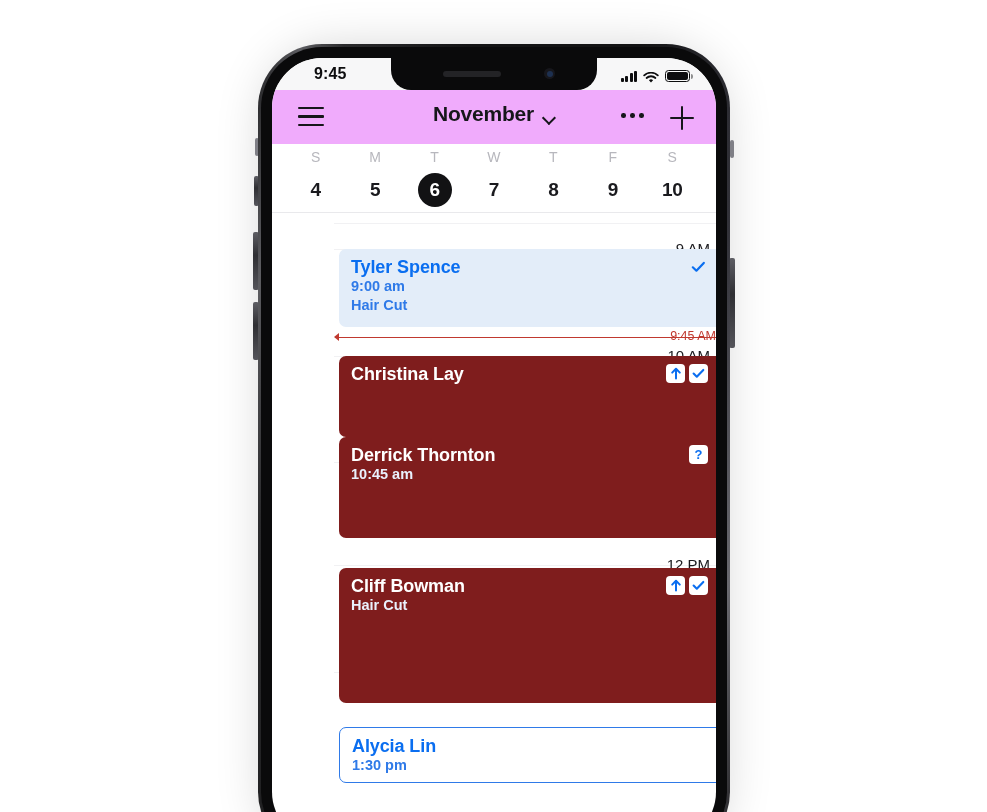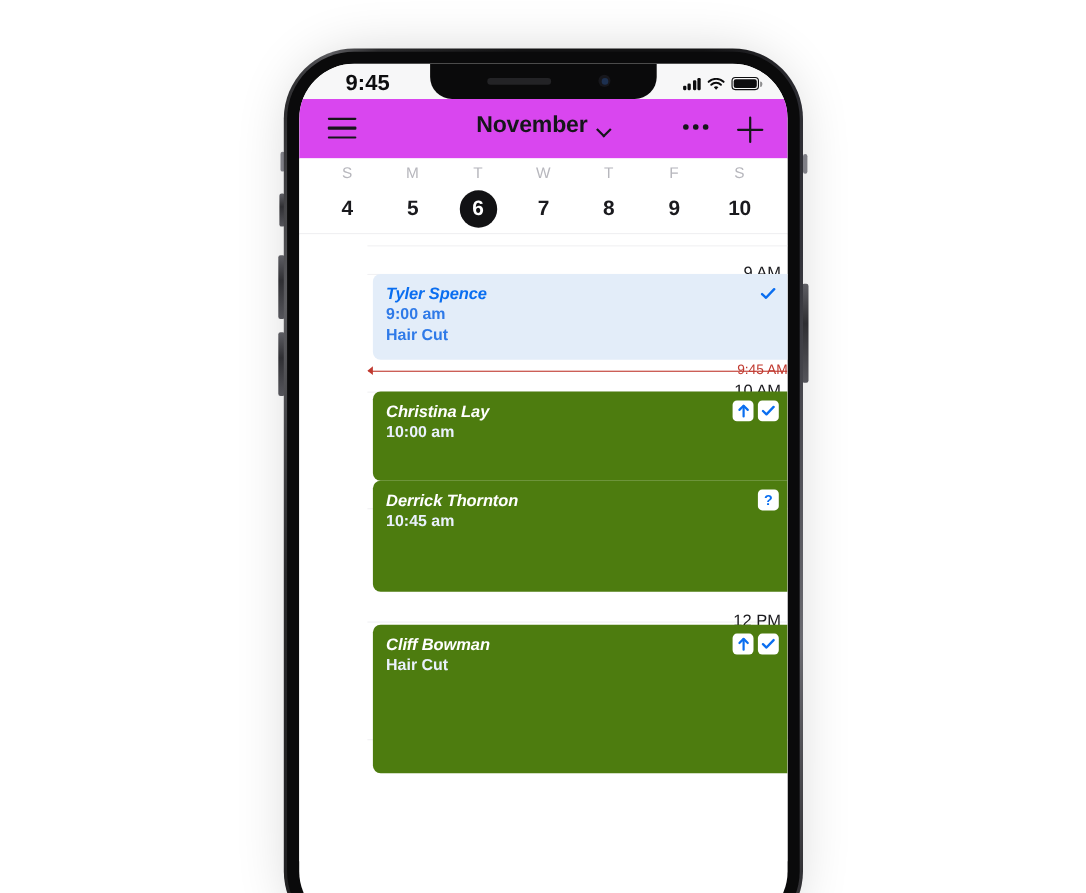--- a/index.html
+++ b/index.html
@@ -127,21 +127,21 @@
   
   .status-bar {
     position: relative;
     height: 32px;
     background: #f7f7f8;
     z-index: 30;
   }
   .status-time {
     position: absolute;
     left: 42px; top: 7px;
-    font-size: 20px;
+    font-size: 16px;
     font-weight: bold;
     color: #0d0d0f;
     letter-spacing: .1px;
   }
   .status-right {
     position: absolute;
     right: 26px; top: 8px;
     display: flex;
     align-items: flex-end;
     gap: 6px;
@@ -176,21 +176,21 @@
     width: 2px; height: 5px;
     background: #0d0d0f;
     opacity: .45;
     border-radius: 0 2px 2px 0;
   }
 
   
   .toolbar {
     position: relative;
     height: 54px;
-    background: #d946ef;
+    background: #f0abfc;
   }
   .hamburger {
     position: absolute;
     left: 26px; top: 17px;
     width: 26px; height: 19px;
     display: flex; flex-direction: column; justify-content: space-between;
     cursor: pointer;
   }
   .hamburger span {
     display: block; height: 2.4px; width: 100%;
@@ -353,33 +353,32 @@
   .event {
     position: absolute;
     left: 67px;
     right: -8px;
     border-radius: 7px;
     padding: 9px 12px 0 12px;
     overflow: hidden;
     cursor: pointer;
   }
   .ev-name {
-    font-size: 15px;
+    font-size: 18px;
     font-weight: bold;
     letter-spacing: -.1px;
     line-height: 19px;
-    font-style: italic;
   }
   .ev-time, .ev-svc {
     font-size: 14.5px;
     line-height: 19px;
     font-weight: bold;
   }
 
-  .event.solid          { background: #4d7c0f; }
+  .event.solid          { background: #7f1d1d; }
   .event.solid .ev-name { color: #ffffff; }
   .event.solid .ev-time,
   .event.solid .ev-svc  { color: #eaf1fd; }
 
   .event.tint           { background: #e3edf9; }
   .event.tint .ev-name  { color: #0a6ef0; }
   .event.tint .ev-time,
   .event.tint .ev-svc   { color: #2f7ae8; }
 
   .event.outline        { background: #ffffff; border: 1.6px solid #2f7ae8; }
@@ -552,21 +551,20 @@
           <div class="badge bare check-bare">
             <svg width="15" height="12" viewBox="0 0 15 12">
               <path d="M1.8 6.3 L5.4 9.7 L12.8 1.9" stroke="#0a6ef0" stroke-width="2.2" fill="none" stroke-linecap="round" stroke-linejoin="round"></path>
             </svg>
           </div>
         </div>
       </div>
 
       <div class="event solid" style="top:143px;height:81px">
         <div class="ev-name">Christina Lay</div>
-        <div class="ev-time">10:00 am</div>
         <div class="ev-badges">
           <div class="badge">
             <svg width="12" height="13" viewBox="0 0 12 13">
               <path d="M6 11.6 L6 2.2" stroke="#0a6ef0" stroke-width="2" stroke-linecap="round"></path>
               <path d="M2.2 5.6 L6 1.8 L9.8 5.6" stroke="#0a6ef0" stroke-width="2" fill="none" stroke-linecap="round" stroke-linejoin="round"></path>
             </svg>
           </div>
           <div class="badge">
             <svg width="13" height="11" viewBox="0 0 13 11">
               <path d="M1.6 5.6 L4.8 8.7 L11.3 1.9" stroke="#0a6ef0" stroke-width="2.1" fill="none" stroke-linecap="round" stroke-linejoin="round"></path>
@@ -596,20 +594,24 @@
             </svg>
           </div>
           <div class="badge">
             <svg width="13" height="11" viewBox="0 0 13 11">
               <path d="M1.6 5.6 L4.8 8.7 L11.3 1.9" stroke="#0a6ef0" stroke-width="2.1" fill="none" stroke-linecap="round" stroke-linejoin="round"></path>
             </svg>
           </div>
         </div>
       </div>
 
+      <div class="event outline" style="top:514px;height:56px">
+        <div class="ev-name">Alycia Lin</div>
+        <div class="ev-time">1:30 pm</div>
+      </div>
 
       <div class="now-row" style="top:124px">
         <div class="now-label">9:45 AM</div>
         <div class="now-arrow"></div>
         <div class="now-line"></div>
       </div>
 
     </div>
   </div>
 </div>

